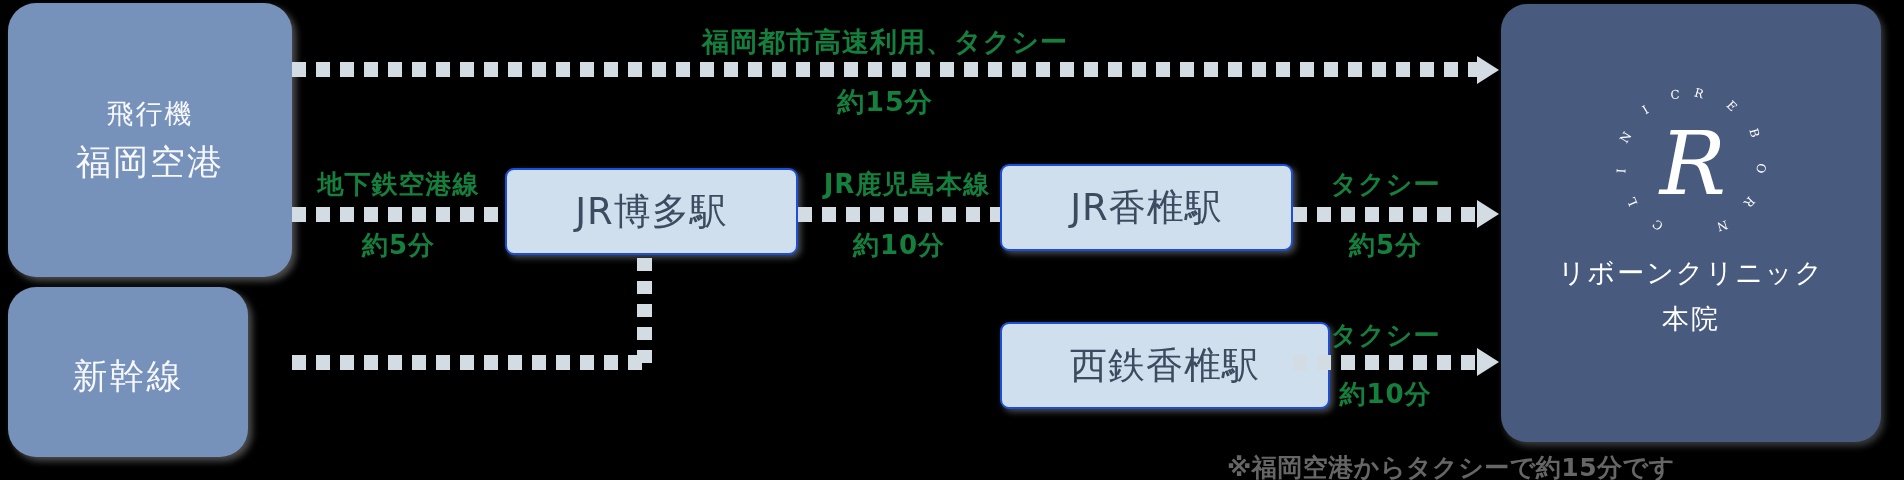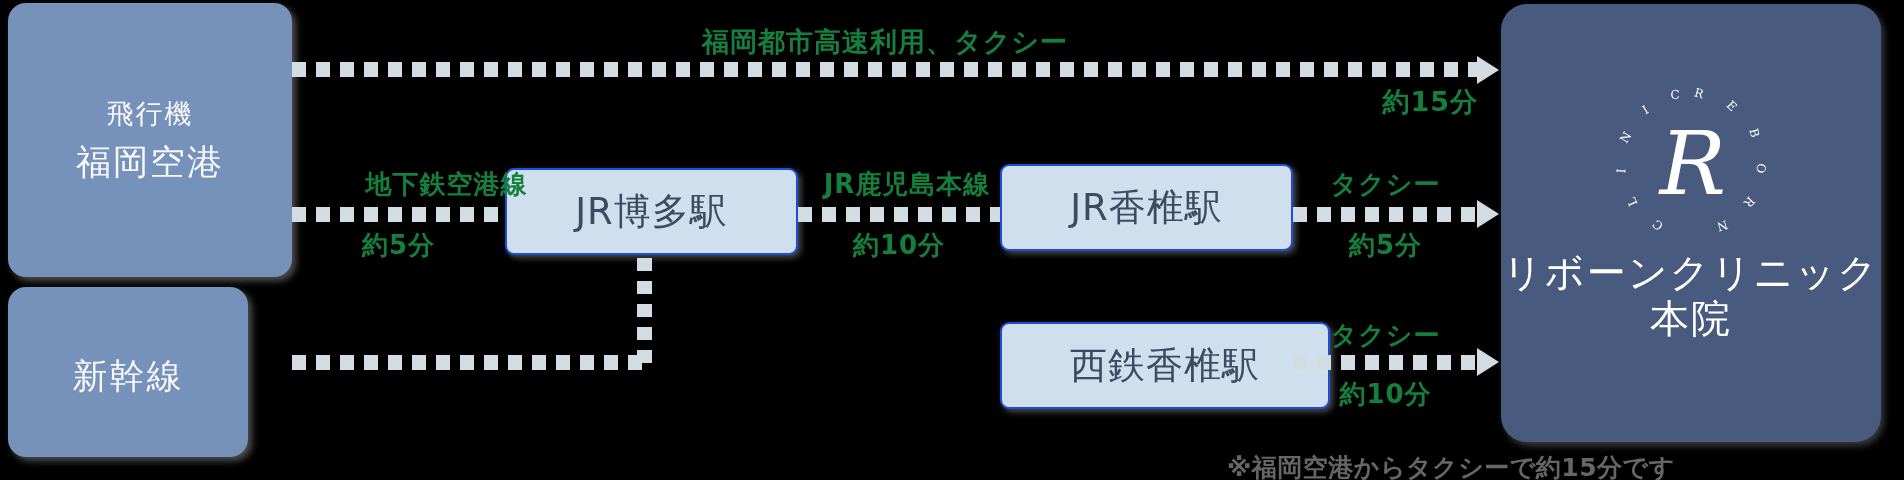--- a/index.html
+++ b/index.html
@@ -3,37 +3,37 @@
 <meta charset="utf-8">
 <style>
   html,body{margin:0;padding:0;background:#000;}
   #stage{
     position:relative;width:1904px;height:480px;background:#000;
     overflow:hidden;font-family:"DejaVu Sans","Liberation Sans",sans-serif;
   }
   
   .box{position:absolute;display:flex;flex-direction:column;align-items:center;justify-content:center;box-sizing:border-box;}
   .origin-box{
-    background:#7691ba;border-radius:18px;
+    background:#7691ba;border-radius:28px;
     box-shadow:4px 4px 7px rgba(175,175,175,.45);
     color:#f6f8fb;text-align:center;
   }
   .origin-sub{font-size:27px;font-weight:500;letter-spacing:2px;line-height:36px;}
   .origin-main{font-size:35px;font-weight:500;letter-spacing:2px;line-height:44px;margin-top:8px;}
   .station-box{
     background:#cfdfee;border:2px solid #1d4ed8;border-radius:9px;
     box-shadow:3px 3px 6px rgba(160,165,172,.45);
     color:#3c4b5f;font-size:37px;font-weight:500;letter-spacing:1px;text-align:right;
   }
   .clinic-box{
     background:#485a7e;border-radius:26px;
     box-shadow:3px 4px 7px rgba(160,165,172,.35);
     color:#ffffff;display:flex;flex-direction:column;align-items:center;
   }
-  .clinic-name{font-family:"DejaVu Serif","Liberation Serif",serif;font-size:39px;letter-spacing:2px;line-height:46px;}
+  .clinic-name{font-family:"DejaVu Serif","Liberation Serif",serif;font-size:27px;letter-spacing:2px;line-height:46px;}
   
   .line-h{position:absolute;height:15px;background:repeating-linear-gradient(90deg,#d3dbe3 0 14px,transparent 14px 24px);}
   .line-v{position:absolute;width:15px;background:repeating-linear-gradient(180deg,#d3dbe3 0 13px,transparent 13px 23px);}
   .arrow{position:absolute;width:0;height:0;border-top:14px solid transparent;border-bottom:14px solid transparent;border-left:22px solid #d3dbe3;}
   
   .route-label{position:absolute;color:#15803d;font-size:27px;font-weight:600;text-align:center;letter-spacing:1px;white-space:nowrap;}
   .note{position:absolute;color:#666666;font-size:25px;font-weight:600;letter-spacing:0.5px;white-space:nowrap;}
   
   .logo-wrap{margin-top:84px;margin-bottom:8px;}
 </style>
@@ -89,23 +89,23 @@
   <div class="line-h" style="left:1293px;top:207px;width:185px;"></div>
   <div class="arrow" style="left:1477px;top:200px;"></div>
 
   <div class="line-h" style="left:292px;top:355px;width:353px;"></div>
   <div class="line-v" style="left:637px;top:258px;height:112px;"></div>
 
   <div class="line-h" style="left:1293px;top:355px;width:185px;"></div>
   <div class="arrow" style="left:1477px;top:348px;"></div>
 
   <div class="route-label" style="left:292px;top:24px;width:1186px;">福岡都市高速利用、タクシー</div>
-  <div class="route-label" style="left:292px;top:84px;width:1186px;text-align:right;">約15分</div>
+  <div class="route-label" style="left:292px;top:84px;width:1186px;">約15分</div>
 
-  <div class="route-label" style="left:292px;top:167px;width:213px;font-size:26px;padding-left:48px;">地下鉄空港線</div>
+  <div class="route-label" style="left:292px;top:167px;width:213px;font-size:26px;">地下鉄空港線</div>
   <div class="route-label" style="left:292px;top:228px;width:213px;font-size:26px;">約5分</div>
 
   <div class="route-label" style="left:798px;top:167px;width:218px;font-size:26px;">JR鹿児島本線</div>
   <div class="route-label" style="left:798px;top:228px;width:202px;font-size:26px;">約10分</div>
 
   <div class="route-label" style="left:1293px;top:167px;width:185px;font-size:26px;">タクシー</div>
   <div class="route-label" style="left:1293px;top:228px;width:185px;font-size:26px;">約5分</div>
 
   <div class="route-label" style="left:1293px;top:318px;width:185px;font-size:26px;">タクシー</div>
   <div class="route-label" style="left:1293px;top:377px;width:185px;font-size:26px;">約10分</div>

